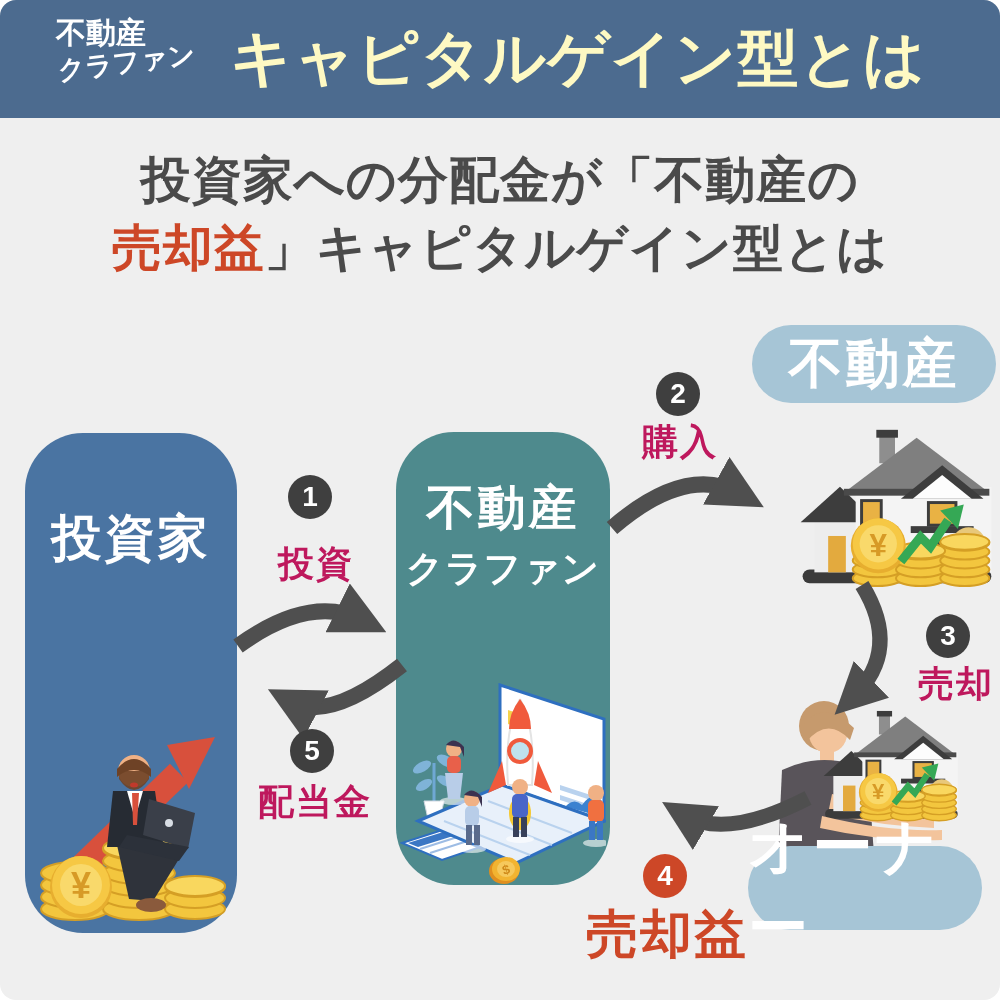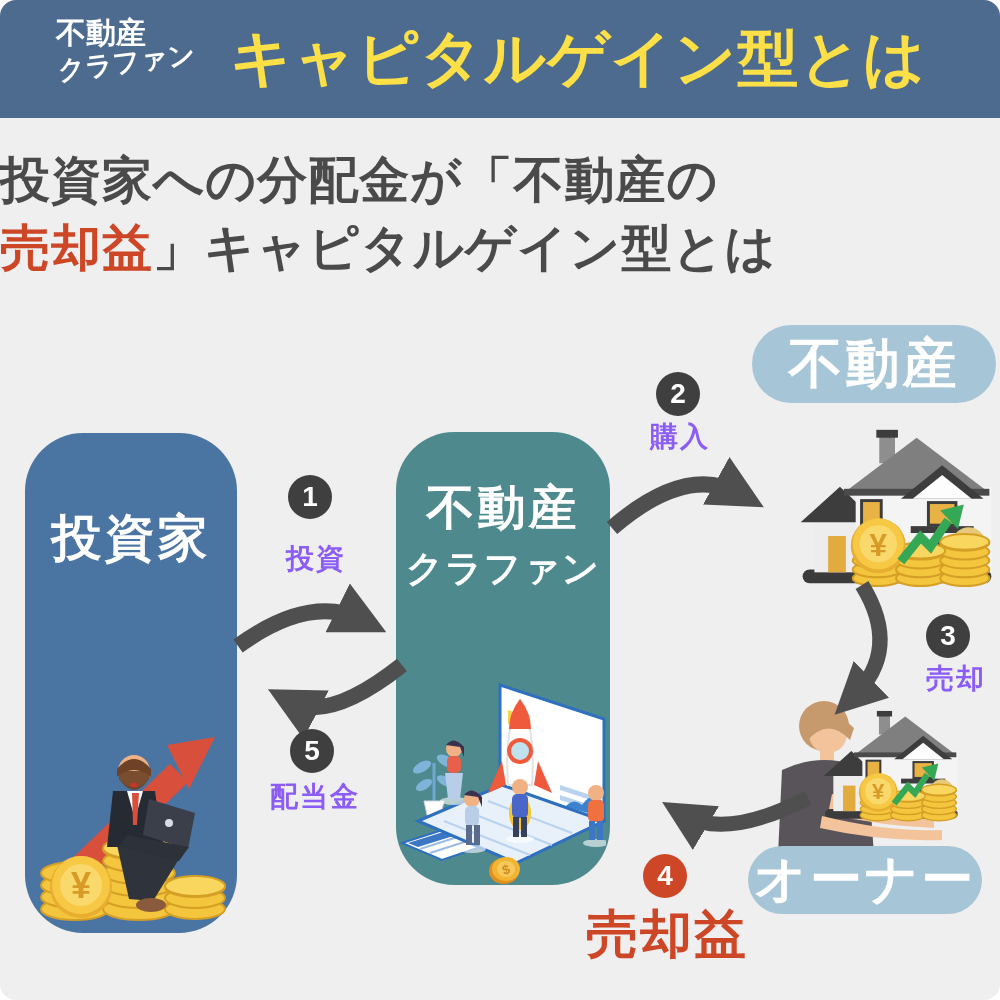--- a/index.html
+++ b/index.html
@@ -13,60 +13,60 @@
   
   .header {
     position:absolute; left:0; top:0; width:1000px; height:118px;
     background:#4c6b8f;
   }
   .header-tag { position:absolute; left:56px; top:16px; color:#fff; font-weight:800; line-height:1.12; }
   .header-tag .tag1 { font-size:30px; }
   .header-tag .tag2 { font-size:27px; transform:rotate(-7deg); transform-origin:left top; margin-top:6px; }
   .header-title {
     position:absolute; left:230px; top:0; height:118px; display:flex; align-items:center;
-    color:#fde047; font-size:61px; font-weight:800; letter-spacing:1px; white-space:nowrap;
+    color:#fef9c3; font-size:61px; font-weight:800; letter-spacing:1px; white-space:nowrap;
   }
   
   .subtitle {
-    position:absolute; left:0; top:146px; width:1000px; 
+    position:absolute; left:0; top:146px; width:1000px; text-align:center;
     color:#4a4a4a; font-size:50px; font-weight:800; line-height:68px; letter-spacing:1px;
   }
   .subtitle .hl { color:#cd4727; }
   
   .box { position:absolute; border-radius:58px; }
   .box-investor { left:25px; top:433px; width:212px; height:500px; background:#4a74a2; }
   .box-crowd    { left:396px; top:432px; width:214px; height:453px; background:#4e8a8d; }
   .box-label { text-align:center; color:#fff; font-weight:800; letter-spacing:3px; }
   .box-investor .box-label { margin-top:72px; font-size:50px; }
   .box-crowd .label1 { margin-top:44px; font-size:48px; }
   .box-crowd .label2 { font-size:37px; letter-spacing:1px; margin-top:4px; }
   .box-illu { position:absolute; bottom:0; left:50%; transform:translateX(-50%); }
   
   .pill {
     position:absolute; background:#a6c5d6; border-radius:42px;
     display:flex; align-items:center; justify-content:center;
     color:#fff; font-weight:800; letter-spacing:3px;
   }
   .pill-property { left:752px; top:325px; width:244px; height:78px; font-size:54px; }
-  .pill-owner    { left:748px; top:846px; width:234px; height:68px; font-size:52px; }
+  .pill-owner    { left:748px; top:846px; width:234px; height:84px; font-size:60px; }
   
   .house-big  { position:absolute; left:786px; top:420px; width:218px; height:172px; }
   .owner-illu { position:absolute; left:762px; top:690px; width:205px; height:165px; }
   
   .arrows { position:absolute; left:0; top:0; width:1000px; height:1000px; pointer-events:none; }
   
   .step-circle {
     position:absolute; width:44px; height:44px; border-radius:50%;
     background:#3f3f3f; color:#fff; font-size:28px; font-weight:800;
     display:flex; align-items:center; justify-content:center;
   }
   .step-circle.red { background:#cd4727; }
   .step-label {
     position:absolute; width:140px; text-align:center;
-    color:#8b5cf6; font-size:28px; font-weight:800; letter-spacing:2px; white-space:nowrap;
+    color:#be185d; font-size:36px; font-weight:800; letter-spacing:2px; white-space:nowrap;
   }
   .step-label.big-red { width:160px; color:#cd4727; font-size:52px; }
 </style>
 </head>
 <body>
 
 <div class="canvas">
 
   <svg width="0" height="0" style="position:absolute" aria-hidden="true">
     <defs>

